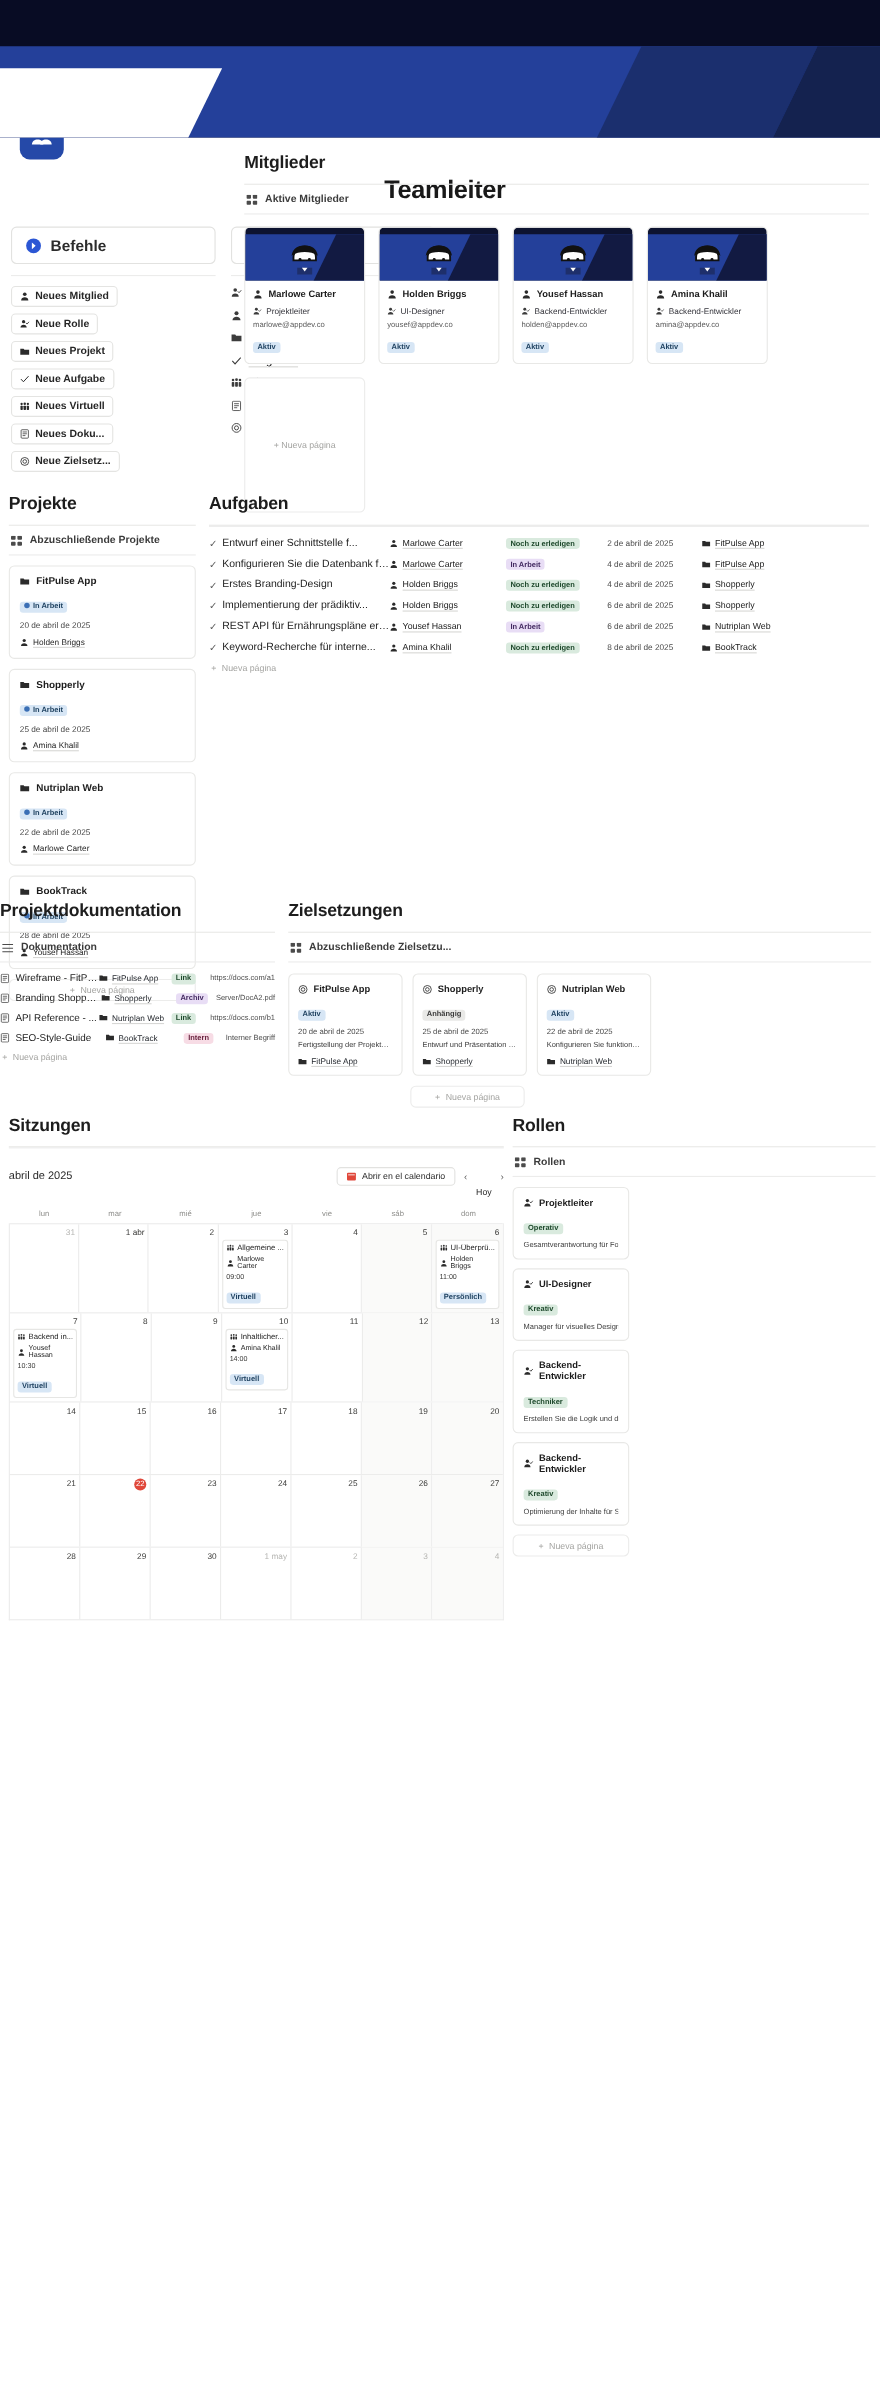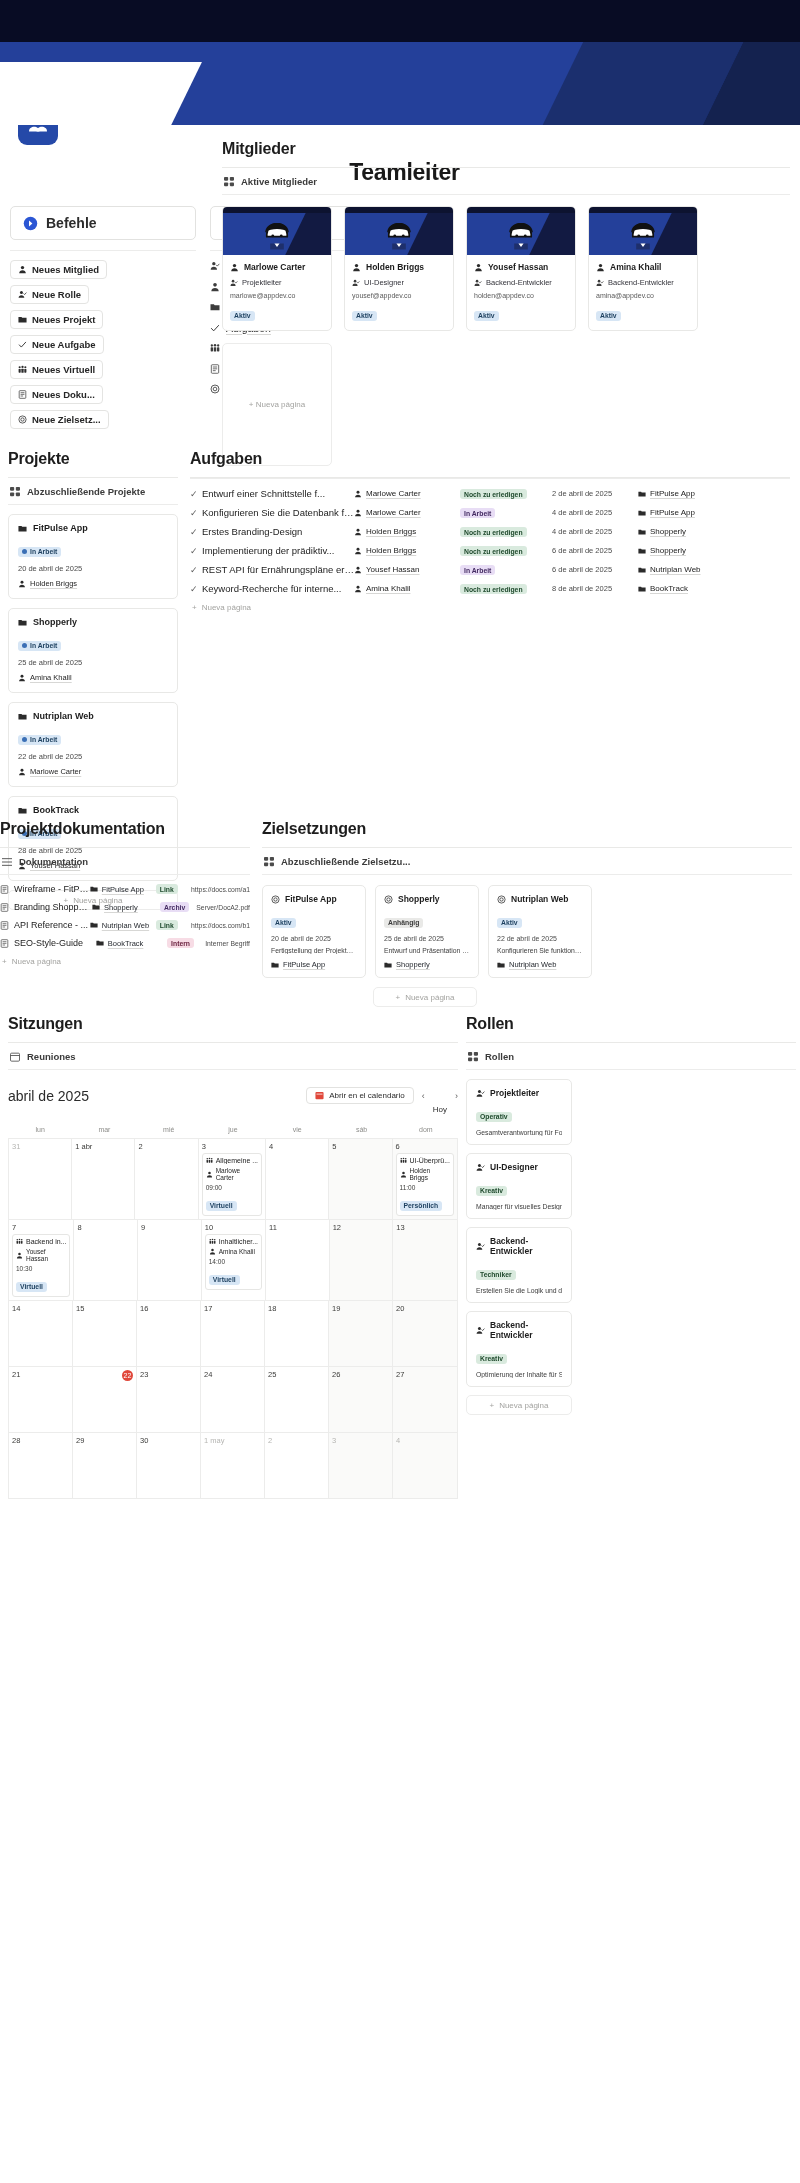--- a/index.html
+++ b/index.html
@@ -122,33 +122,33 @@
   .ocard { width:104px; border:1px solid #e8e8e6; border-radius:5px; background:#fff; padding:8px; }
   .otitle { display:flex; align-items:center; gap:5px; font-size:8.5px; font-weight:700; color:#1d1d1d; margin-bottom:7px;}
   .odate { font-size:7px; color:#4a4a4a; margin:6px 0 5px 0;}
   .odesc { font-size:6.8px; color:#3c3c3c; margin-bottom:6px; overflow:hidden; text-overflow:ellipsis; white-space:nowrap;}
   .oproj { display:flex; align-items:center; gap:4px; font-size:7.5px; }
   .oproj .lbl{ text-decoration:underline; text-decoration-color:#d7d7d5; text-underline-offset:2px;}
 
   
   .meetings { position:absolute; left:8px; top:1015px; width:450px; }
   .cal-topbar { display:flex; align-items:center; justify-content:space-between; padding:7px 0 8px 0; }
-  .cal-month { font-size:14px; color:#2b2b2b; }
+  .cal-month { font-size:10px; color:#2b2b2b; }
   .cal-ctrls { display:flex; align-items:center; gap:8px; }
   .cal-btn { border:1px solid #e2e2e0; border-radius:4px; padding:3px 8px; font-size:8px; color:#2b2b2b; display:flex; align-items:center; gap:5px; background:#fff;}
   .cal-arrow { font-size:9px; color:#5a5a5a; }
   .cal-today { font-size:8px; color:#2b2b2b;margin-top:28px; }
   .cal-grid { border:1px solid #ececeb; border-top:none; }
   .cal-dow { display:grid; grid-template-columns:repeat(7,1fr); }
   .cal-dow div { font-size:7px; color:#8d8d8a; text-align:center; padding:4px 0 5px 0; }
   .cal-week { display:grid; grid-template-columns:repeat(7,1fr); border-top:1px solid #ececeb; min-height:66px; }
   .cal-cell { border-right:1px solid #ececeb; padding:3px 3px 3px 3px; position:relative; }
   .cal-cell:last-child { border-right:none; }
   .cal-cell.weekend { background:#fafaf9; }
-  .cal-num { font-size:7.5px; color:#3a3a38; text-align:left; display:block; margin-bottom:2px;}
+  .cal-num { font-size:7.5px; color:#3a3a38; text-align:right; display:block; margin-bottom:2px;}
   .cal-num.muted { color:#b5b5b2; }
   .cal-num.today { display:inline-block; float:right; background:#e0473a; color:#fff; border-radius:50%; width:11px; height:11px; line-height:11px; text-align:center; font-size:7px;}
   .ev { border:1px solid #e6e6e4; border-radius:3px; background:#fff; padding:3px; }
   .ev-t { display:flex; align-items:center; gap:3px; font-size:7px; color:#1c1c1c; overflow:hidden; white-space:nowrap; margin-bottom:3px;}
   .ev-p { display:flex; align-items:center; gap:3px; font-size:6.5px; color:#262626; margin-bottom:3px;}
   .ev-h { font-size:6.5px; color:#3a3a38; margin-bottom:3px;}
 
   
   .roles { position:absolute; left:466px; top:1015px; width:330px; }
   .rcard { border:1px solid #e8e8e6; border-radius:5px; background:#fff; padding:8px 9px; margin-bottom:8px; width:106px;}
@@ -870,29 +870,20 @@
       </div>
     <div class="newpage-row" style="width:104px;margin:9px 0 0 111px">
       <span>+</span>
       <span>Nueva página</span>
     </div>
   </div>
 
   <div class="meetings">
     <div class="sec-title">Sitzungen</div>
     <div class="sec-rule"></div>
-    <div class="db-head">
-      <span class="ic">
-        <svg width="10" height="10" viewBox="0 0 12 12" fill="none" stroke="#4b4b4b" stroke-width="1">
-            <rect x="0.6" y="1.4" width="10.8" height="9.6" rx="1.3"></rect>
-            <path d="M0.6 4.2h10.8"></path>
-          </svg>
-      </span>
-      <span>Reuniones</span>
-    </div>
     <div class="db-rule"></div>
 
     <div class="cal-topbar">
       <div class="cal-month">abril de 2025</div>
       <div class="cal-ctrls">
         <div class="cal-btn">
           <span class="ic">
             <svg width="9" height="9" viewBox="0 0 12 12" fill="#e0473a">
                 <rect x="0.6" y="1.4" width="10.8" height="9.6" rx="1.3"></rect>
                 <rect x="2" y="3.6" width="8" height="1" fill="#fff"></rect>

